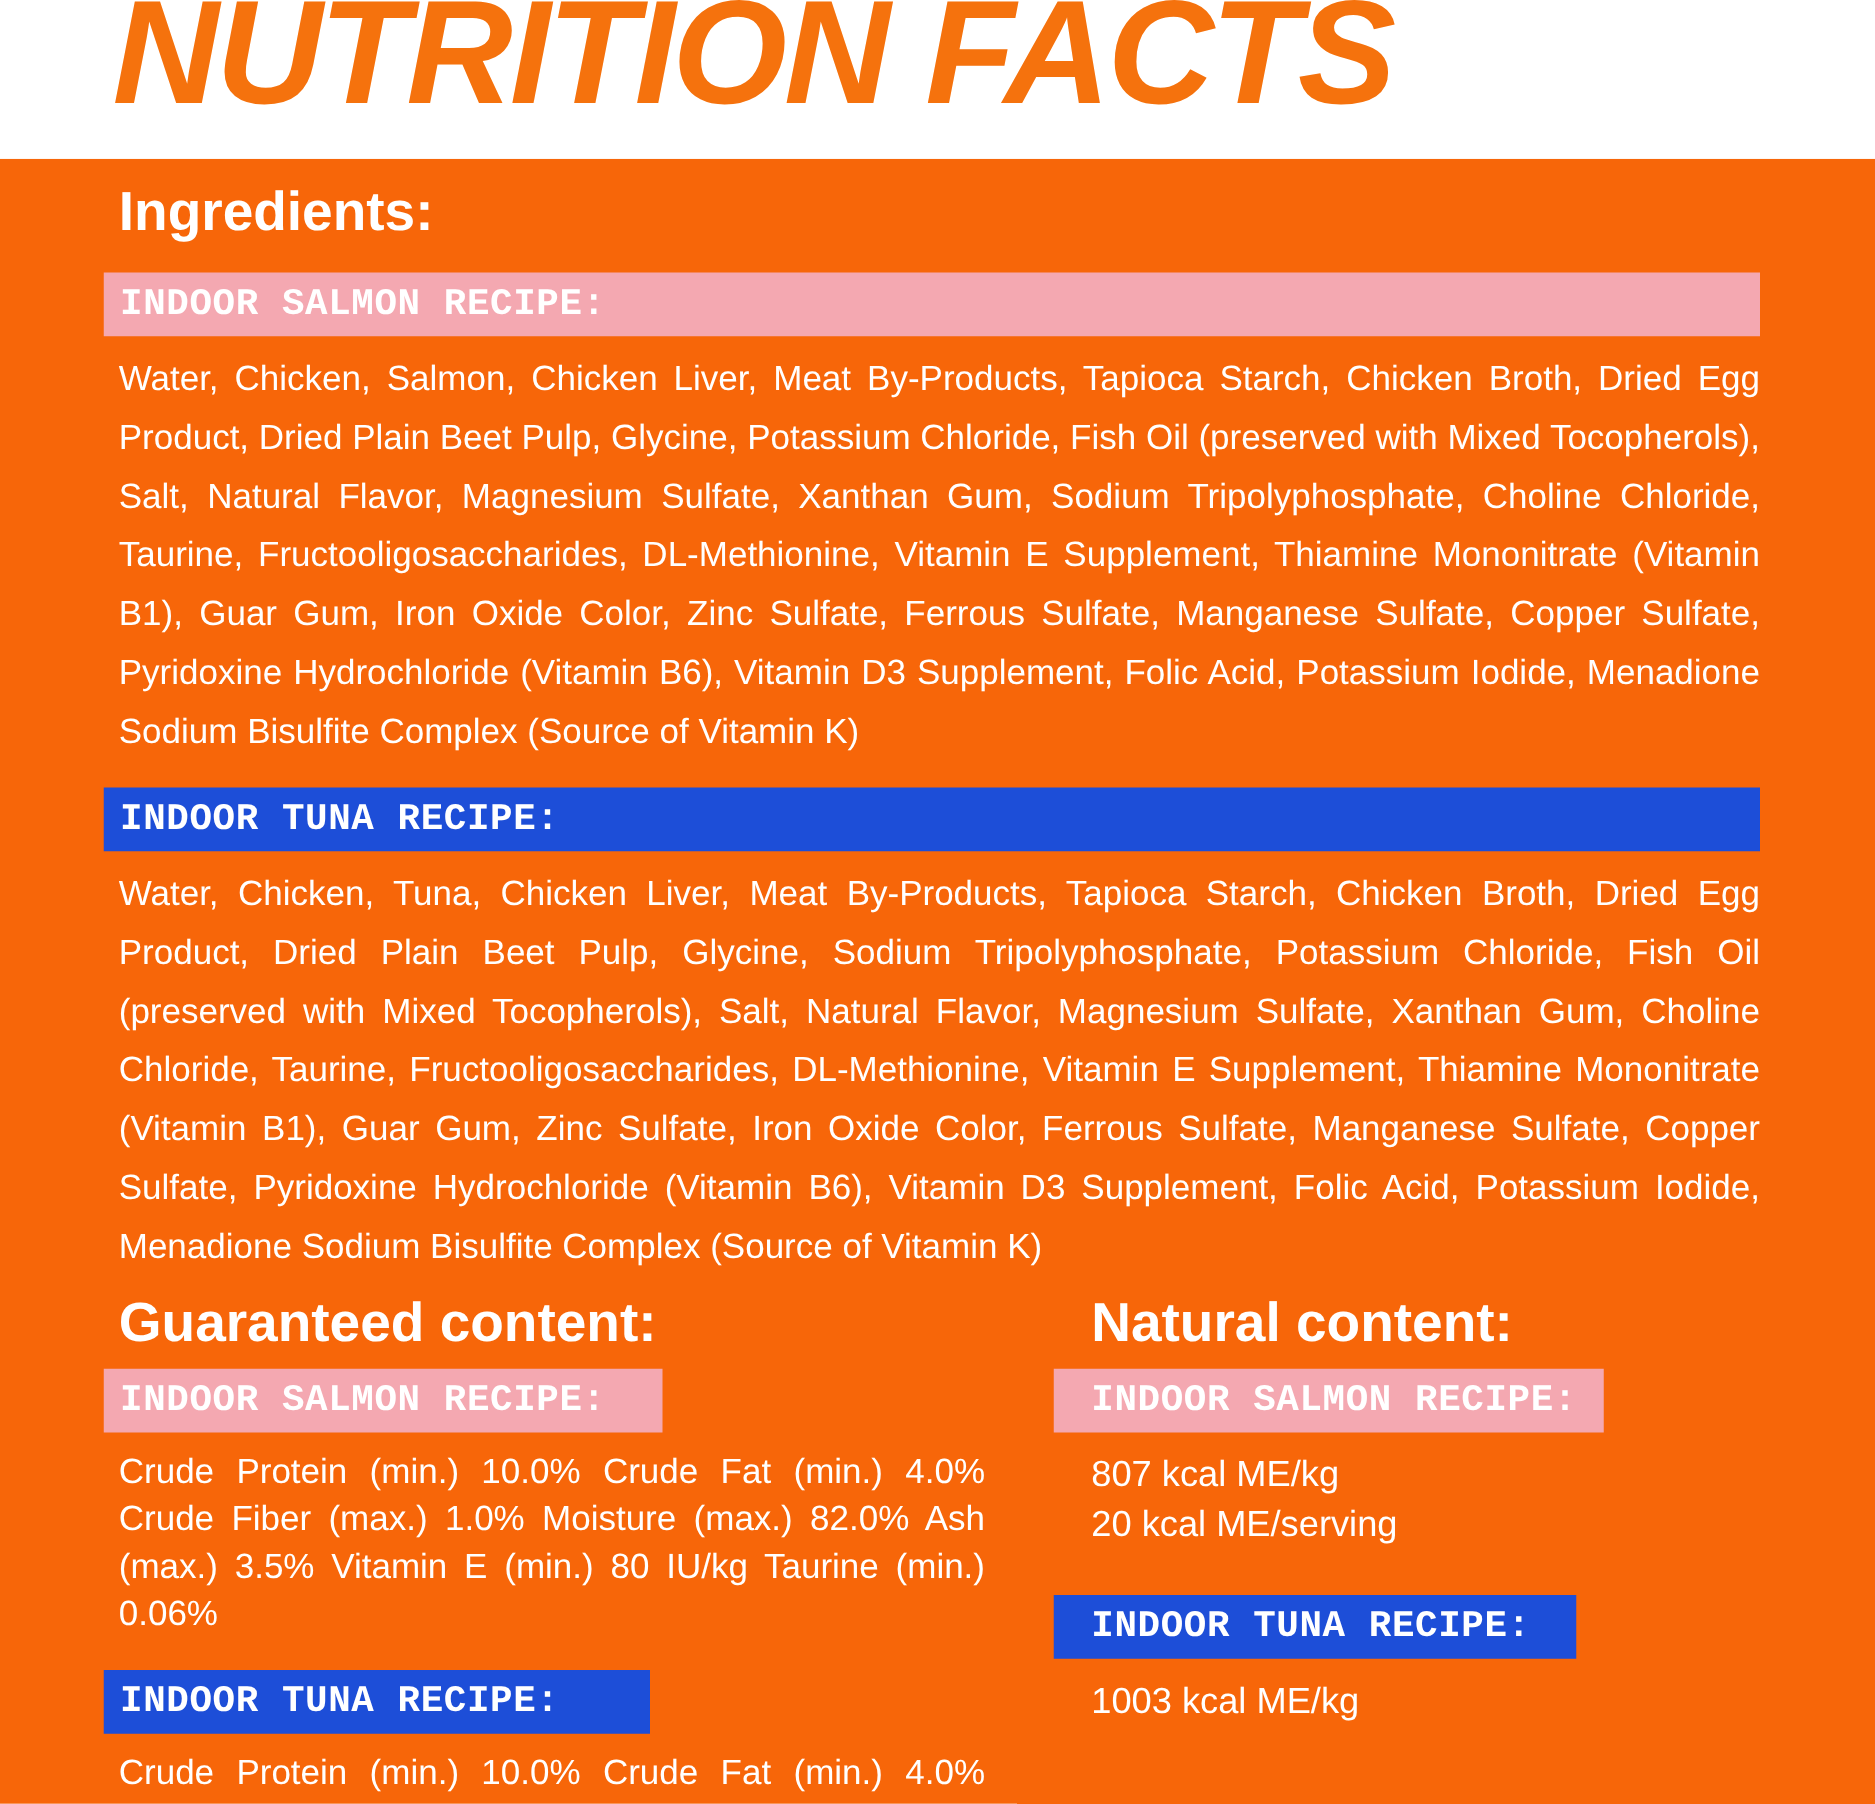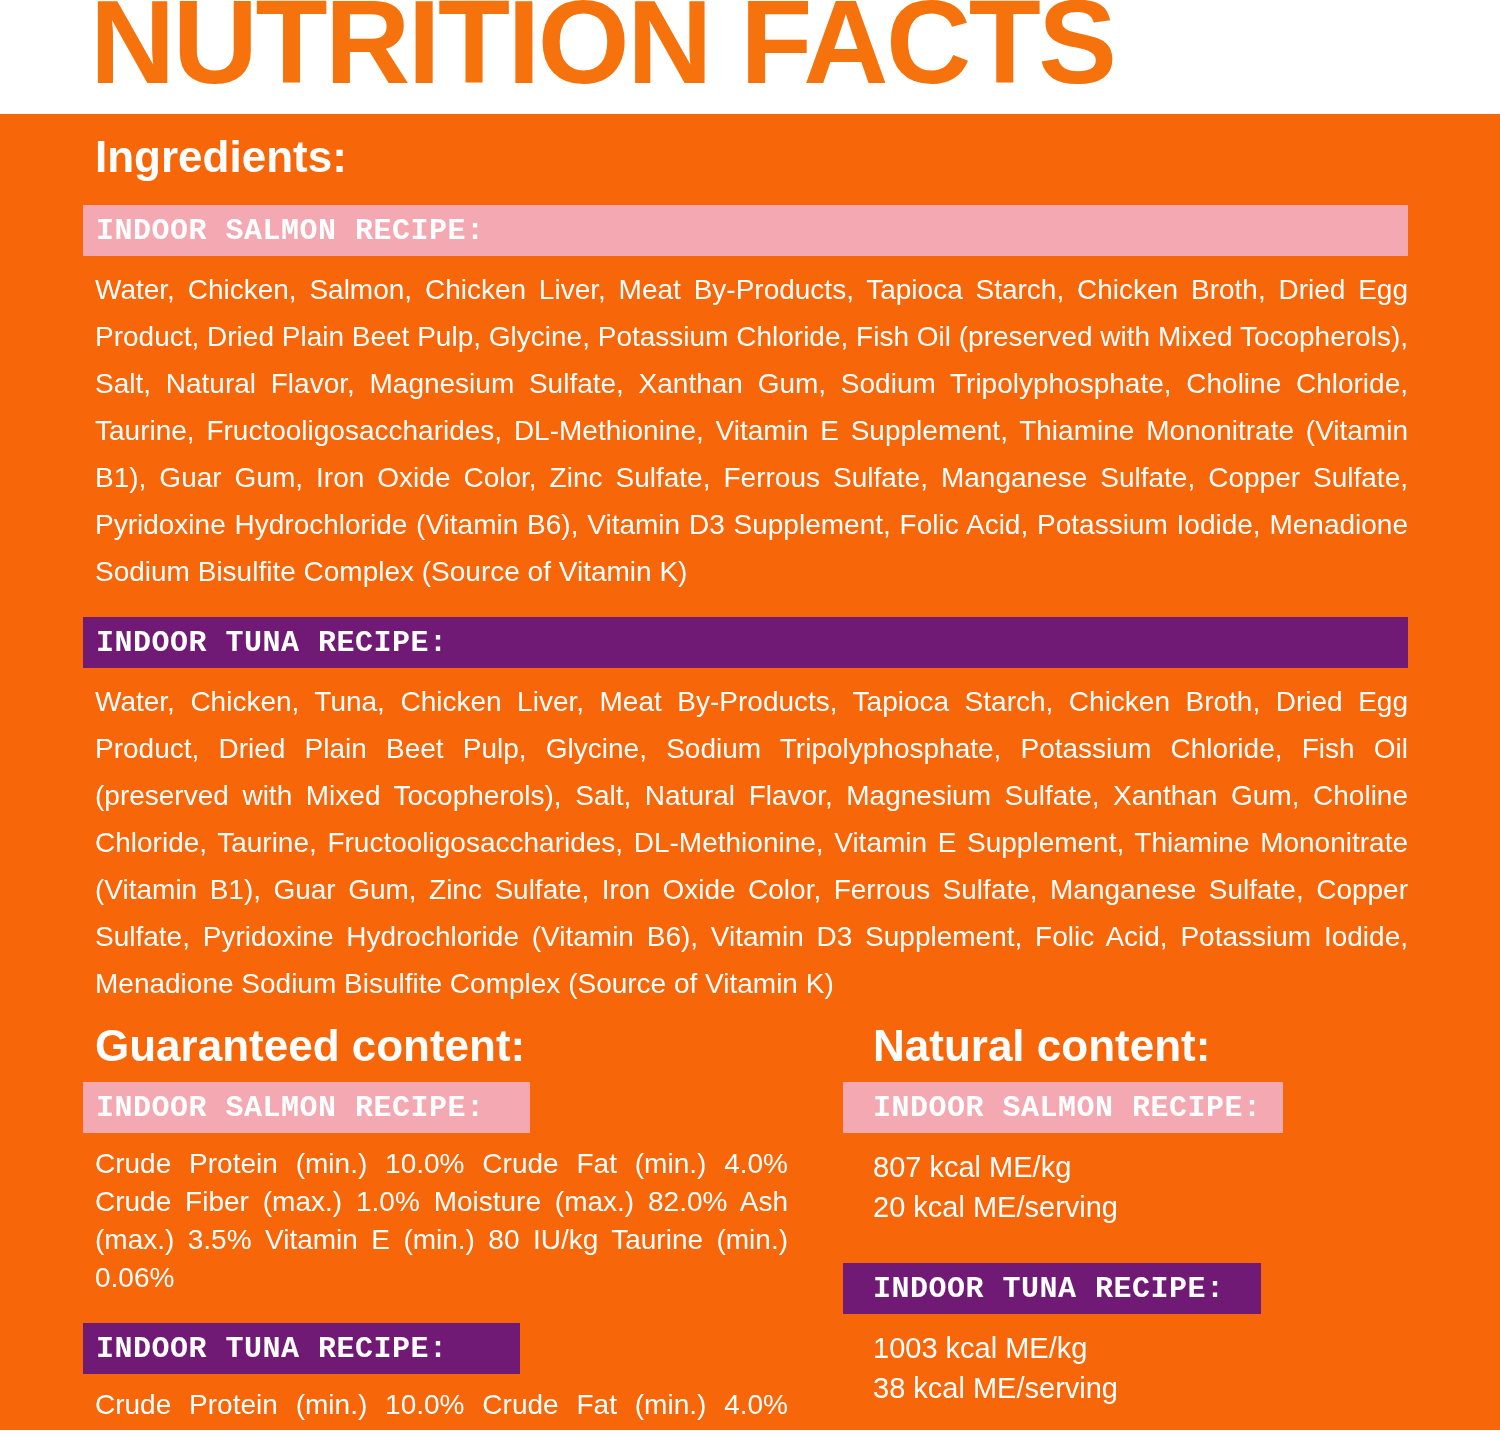--- a/index.html
+++ b/index.html
@@ -5,22 +5,23 @@
   * { box-sizing: border-box; }
   html, body { margin: 0; padding: 0; }
   body {
     width: 1500px; height: 1443px;
     background: #ffffff;
     font-family: "Liberation Sans", sans-serif;
     overflow: hidden;
   }
   .header {
     position: relative;
-    width: 1500px; height: 114px;
+    width: 1500px; height: 127px;
     background: #ffffff;
+    font-style: italic;
   }
   .page-title {
     position: absolute;
     left: 90px; top: -17px;
     font-size: 118px;
     font-weight: bold;
     letter-spacing: -2.5px;
     line-height: 1;
     color: #f5720d;
     white-space: nowrap;
@@ -40,21 +41,21 @@
   }
   .ingredients-heading { margin-left: 12px; }
   .banner {
     height: 51px;
     display: flex;
     align-items: center;
     padding-left: 13px;
     margin-top: 22px;
   }
   .banner.pink { background: #f4a8b1; }
-  .banner.teal { background: #701a75; align-items: center; }
+  .banner.teal { background: #1d4ed8; align-items: center; }
   .banner .banner-label {
     font-size: 30px;
     font-weight: bold;
     letter-spacing: 0.5px;
     white-space: nowrap;
     font-family: Liberation Mono, monospace;
   }
   .para {
     margin: 10px 0 0 12px;
     font-size: 28px;
@@ -133,18 +134,17 @@
       <div class="kcal-block">
         <div>807 kcal ME/kg</div>
         <div>20 kcal ME/serving</div>
       </div>
 
       <div class="banner teal col-banner">
         <span class="banner-label">INDOOR TUNA RECIPE:</span>
       </div>
       <div class="kcal-block">
         <div>1003 kcal ME/kg</div>
-        <div>38 kcal ME/serving</div>
       </div>
     </div>
 
   </div>
 </div>
 
 </body></html>

